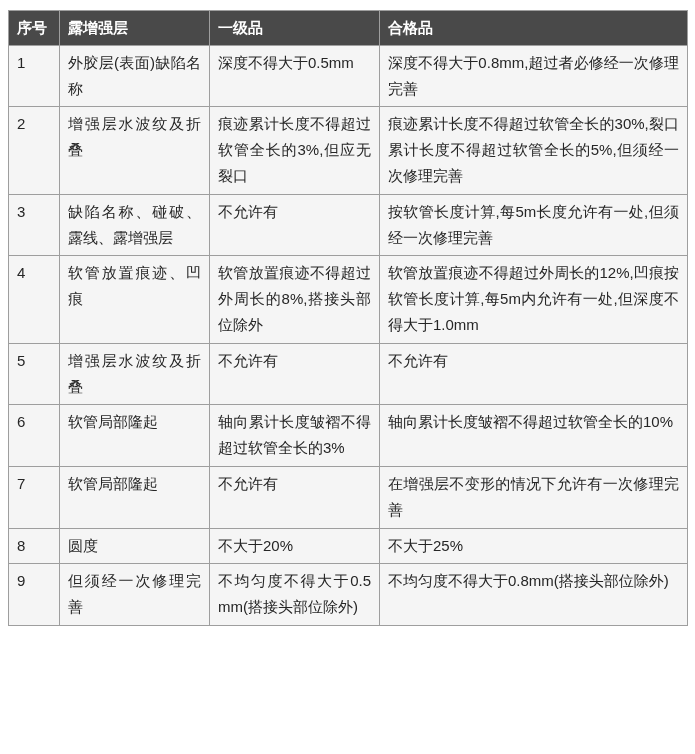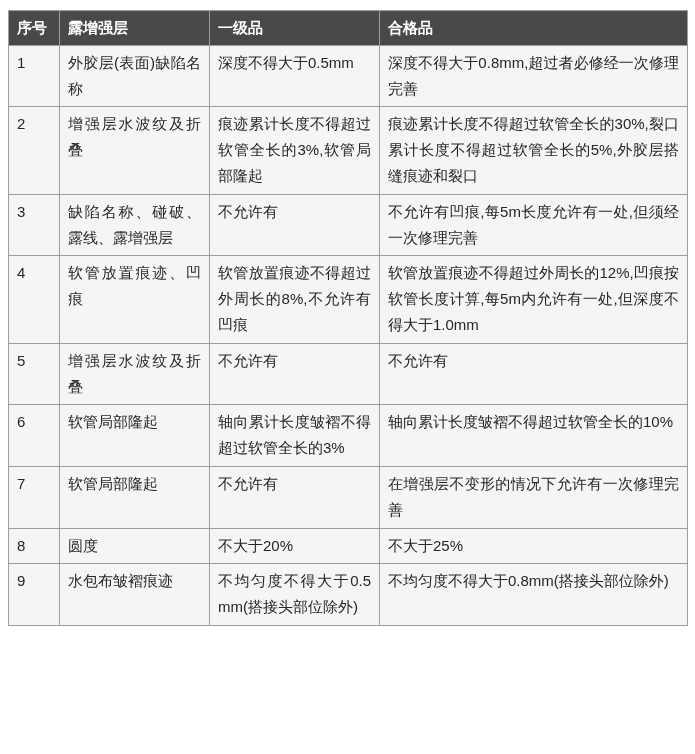--- a/index.html
+++ b/index.html
@@ -73,33 +73,33 @@
     <tbody>
       <tr>
         <td class="no-cell">1</td>
         <td>外胶层(表面)缺陷名称</td>
         <td>深度不得大于0.5mm</td>
         <td>深度不得大于0.8mm,超过者必修经一次修理完善</td>
       </tr>
       <tr>
         <td class="no-cell">2</td>
         <td>增强层水波纹及折叠</td>
-        <td>痕迹累计长度不得超过软管全长的3%,软管局部隆起</td>
-        <td>痕迹累计长度不得超过软管全长的30%,裂口累计长度不得超过软管全长的5%,外胶层搭缝痕迹和裂口</td>
+        <td>痕迹累计长度不得超过软管全长的3%,但应无裂口</td>
+        <td>痕迹累计长度不得超过软管全长的30%,裂口累计长度不得超过软管全长的5%,但须经一次修理完善</td>
       </tr>
       <tr>
         <td class="no-cell">3</td>
         <td>缺陷名称、碰破、露线、露增强层</td>
         <td>不允许有</td>
-        <td>不允许有凹痕,每5m长度允许有一处,但须经一次修理完善</td>
+        <td>按软管长度计算,每5m长度允许有一处,但须经一次修理完善</td>
       </tr>
       <tr>
         <td class="no-cell">4</td>
         <td>软管放置痕迹、凹痕</td>
-        <td>软管放置痕迹不得超过外周长的8%,不允许有凹痕</td>
+        <td>软管放置痕迹不得超过外周长的8%,搭接头部位除外</td>
         <td>软管放置痕迹不得超过外周长的12%,凹痕按软管长度计算,每5m内允许有一处,但深度不得大于1.0mm</td>
       </tr>
       <tr>
         <td class="no-cell">5</td>
         <td>增强层水波纹及折叠</td>
         <td>不允许有</td>
         <td>不允许有</td>
       </tr>
       <tr>
         <td class="no-cell">6</td>
@@ -114,19 +114,19 @@
         <td>在增强层不变形的情况下允许有一次修理完善</td>
       </tr>
       <tr>
         <td class="no-cell">8</td>
         <td>圆度</td>
         <td>不大于20%</td>
         <td>不大于25%</td>
       </tr>
       <tr>
         <td class="no-cell">9</td>
-        <td>水包布皱褶痕迹</td>
+        <td>但须经一次修理完善</td>
         <td>不均匀度不得大于0.5mm(搭接头部位除外)</td>
         <td>不均匀度不得大于0.8mm(搭接头部位除外)</td>
       </tr>
     </tbody>
   </table>
 </div>
 
 </body></html>

